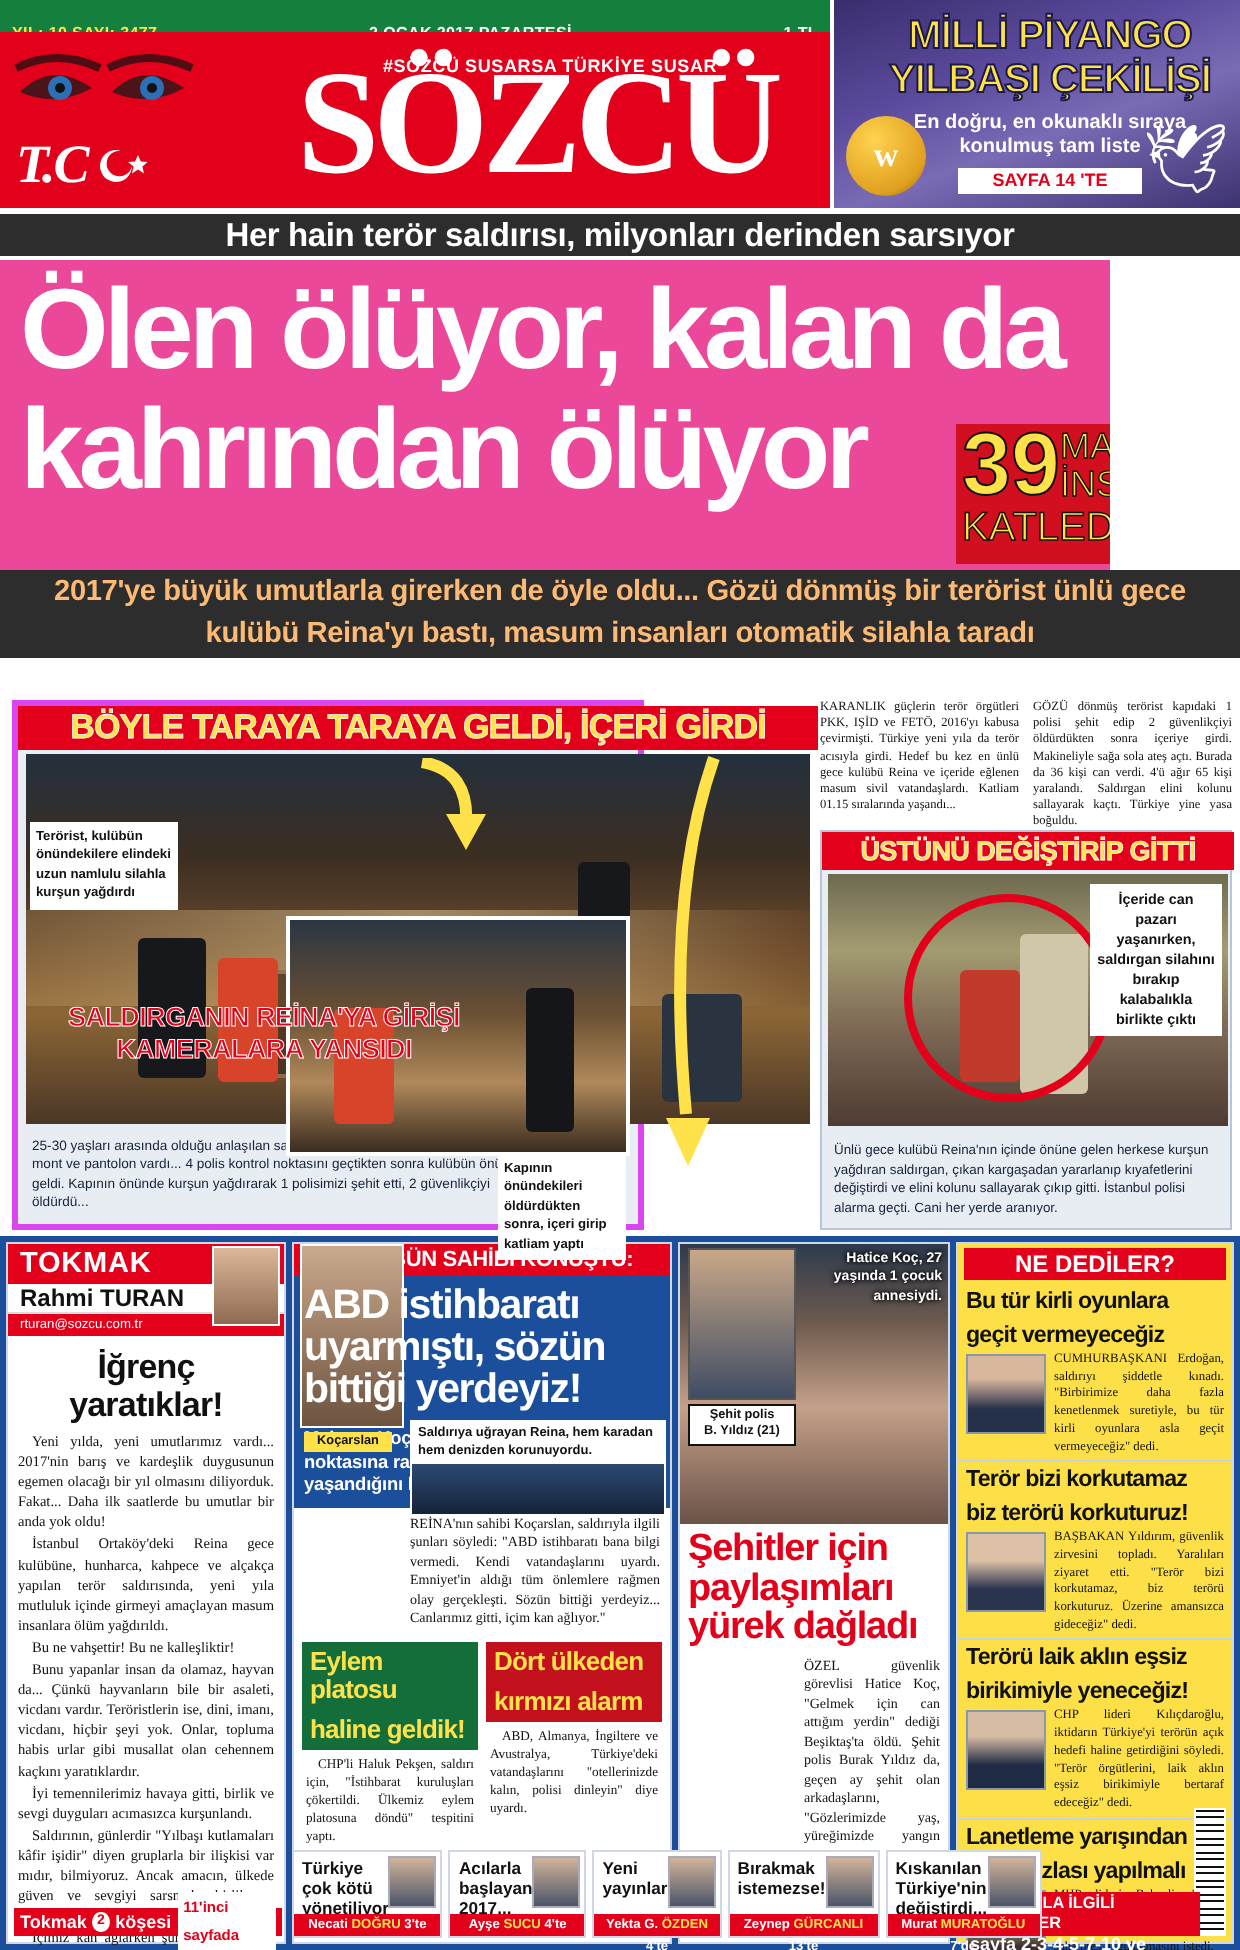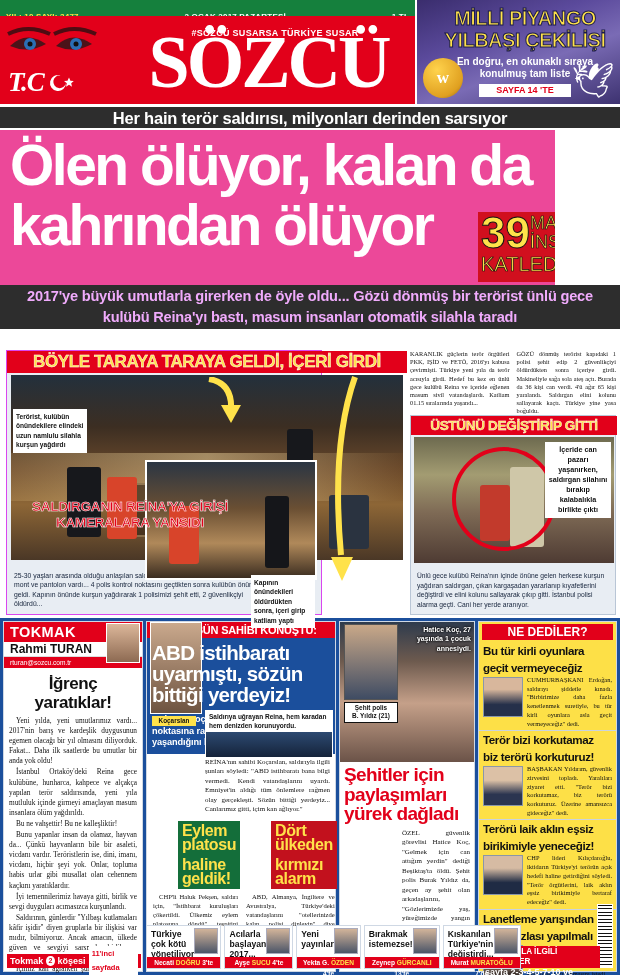--- a/index.html
+++ b/index.html
@@ -126,29 +126,29 @@
     position: absolute; color: #ffe24a; font-weight: normal;
     -webkit-text-stroke: .7px #111;
   }
   .b39-w1 { left: 52px; top: 2px;  font-size: 18px; line-height: 19px; }
   .b39-w2 { left: 52px; top: 21px; font-size: 18px; line-height: 19px; }
   .b39-w3 { left: 3px;  top: 42px; font-size: 20px; line-height: 21px; }
 
   
   .subhead {
     position: absolute; left: 0; top: 285px; width: 620px; height: 44px;
-    background: #2d2d2d; color: #f0abfc;
+    background: #2d2d2d; color: #fdba74;
     font-size: 14.6px; font-weight: bold; line-height: 21px;
     text-align: center; padding: 1px 6px 0; letter-spacing: -.2px;
   }
 
   
   .photoL {
     position: absolute; left: 6px; top: 350px; width: 316px; height: 265px;
-    background: #e8edf3; border: 1px solid #d946ef;
+    background: #e8edf3; border: 3px solid #d946ef;
   }
   .redbanner {
     position: absolute; left: 0; top: 0; width: 400px; height: 22px;
     background: #e2001a; color: #ffe24a;
     font-size: 17px; font-weight: bold; line-height: 22px;
     text-align: center; letter-spacing: -.4px;
     -webkit-text-stroke: .4px #fff;
   }
   .cctvA {
     position: absolute; left: 4px; top: 24px; width: 392px; height: 185px;
@@ -342,22 +342,22 @@
     border: 1px solid #fff; overflow: hidden;
   }
   .reina-cap {
     position: absolute; left: 0; top: 0; width: 128px;
     background: #fff; color: #111; font-size: 6.5px; font-weight: bold;
     line-height: 8.6px; padding: 2px 3px;
   }
   .twobox { display: flex; gap: 4px; padding: 4px; }
   .tbox { flex: 1; }
   .tbox-h {
-    background: #146e3a; color: #ffe24a; font-size: 16px; font-weight: bold;
-    line-height: 14px; padding: 3px 4px; letter-spacing: -.4px; margin-left: 27px;
+    background: #146e3a; color: #ffe24a; font-size: 13px; font-weight: bold;
+    line-height: 14px; padding: 3px 4px; letter-spacing: -.4px;
   }
   .tbox-h.red { background: #c2111d; }
   .tbox-b {
     font-family: "Liberation Serif", serif;
     font-size: 6.6px; line-height: 9px; color: #111;
     text-align: justify; padding: 3px 2px 0; text-indent: 6px;
   }
 
   
   .shcol {

